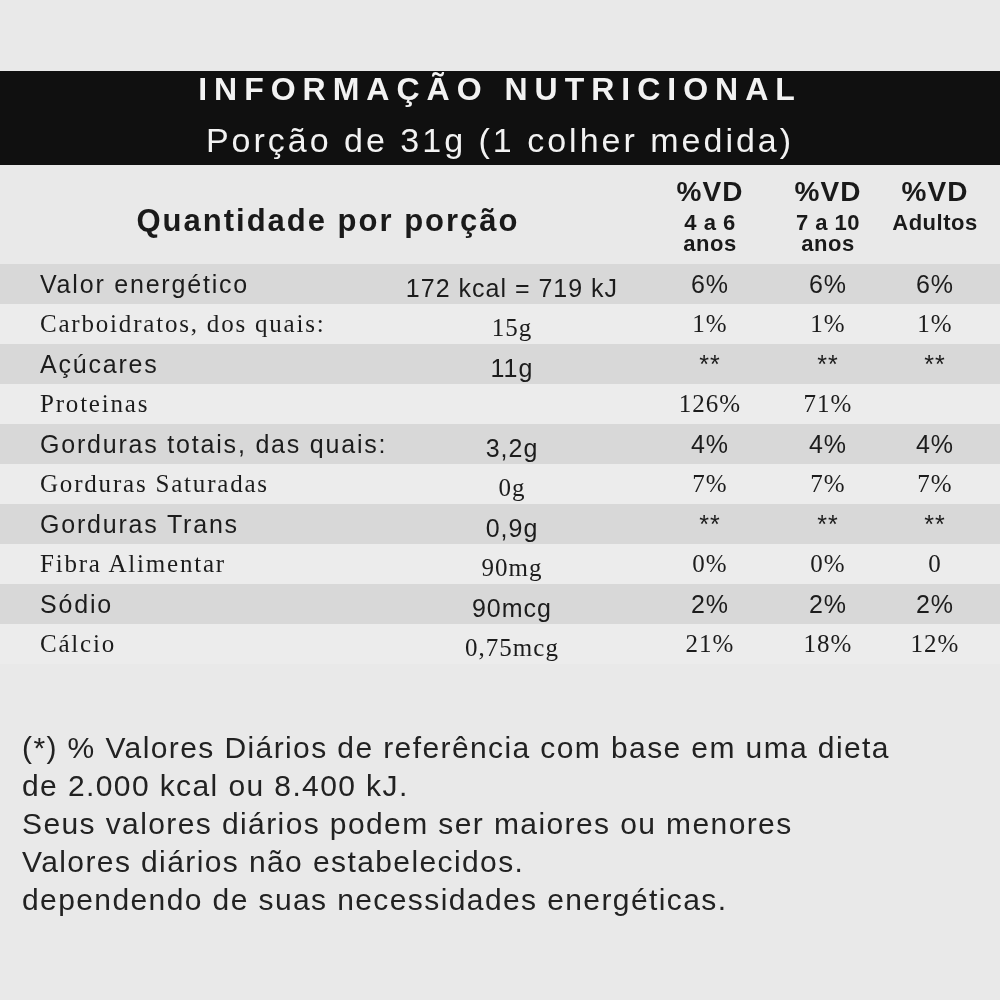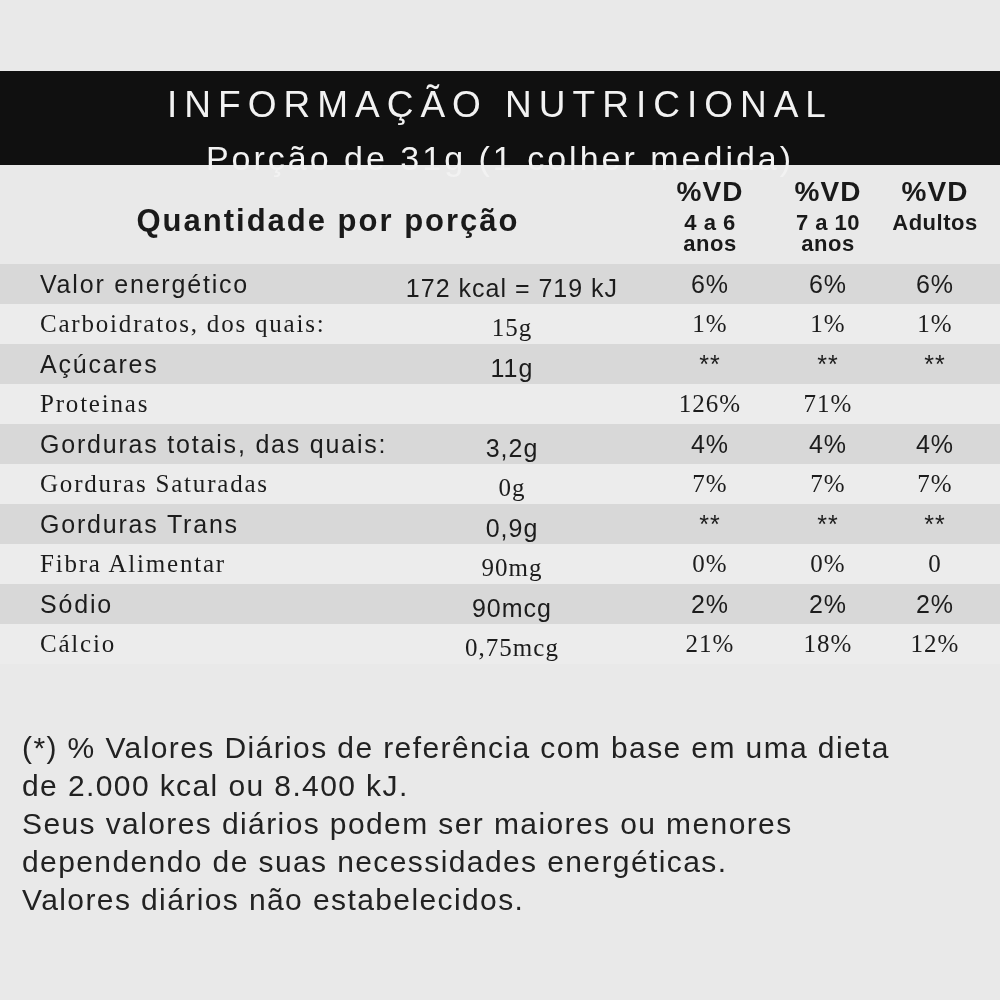--- a/index.html
+++ b/index.html
@@ -11,21 +11,21 @@
   .sheet {
     position:relative; width:1000px; height:1000px;
     background:#e9e9e9; overflow:hidden; color:#1b1b1b;
   }
   
   .header-bar {
     position:absolute; left:0; top:71px; width:1000px; height:94px;
     background:#101010; color:#f2f2f2; text-align:center;
   }
   .header-title {
-    padding-top:13px; font-size:37px; font-weight:400; letter-spacing:7px;
+    font-size:32px; font-weight:700; letter-spacing:7px;
     white-space:nowrap;
   }
   .header-subtitle {
     margin-top:13px; font-size:34px; font-weight:400; letter-spacing:3px;
     white-space:nowrap;
   }
   
   .qty-header {
     position:absolute; top:203px; left:0; width:636px; text-align:center;
     font-size:31px; font-weight:700; letter-spacing:2px; color:#1a1a1a;
@@ -177,17 +177,17 @@
       <div class="cell vd2">18%</div>
       <div class="cell vd3">12%</div>
     </div>
 
   </div>
 
   <div class="footnotes">
     <div class="fn-line">(*) % Valores Diários de referência com base em uma dieta</div>
     <div class="fn-line">de 2.000 kcal ou 8.400 kJ.</div>
     <div class="fn-line">Seus valores diários podem ser maiores ou menores</div>
+    <div class="fn-line">Valores diários não estabelecidos.</div>
     <div class="fn-line">dependendo de suas necessidades energéticas.</div>
-    <div class="fn-line">Valores diários não estabelecidos.</div>
   </div>
 
 </div>
 
 </body></html>

